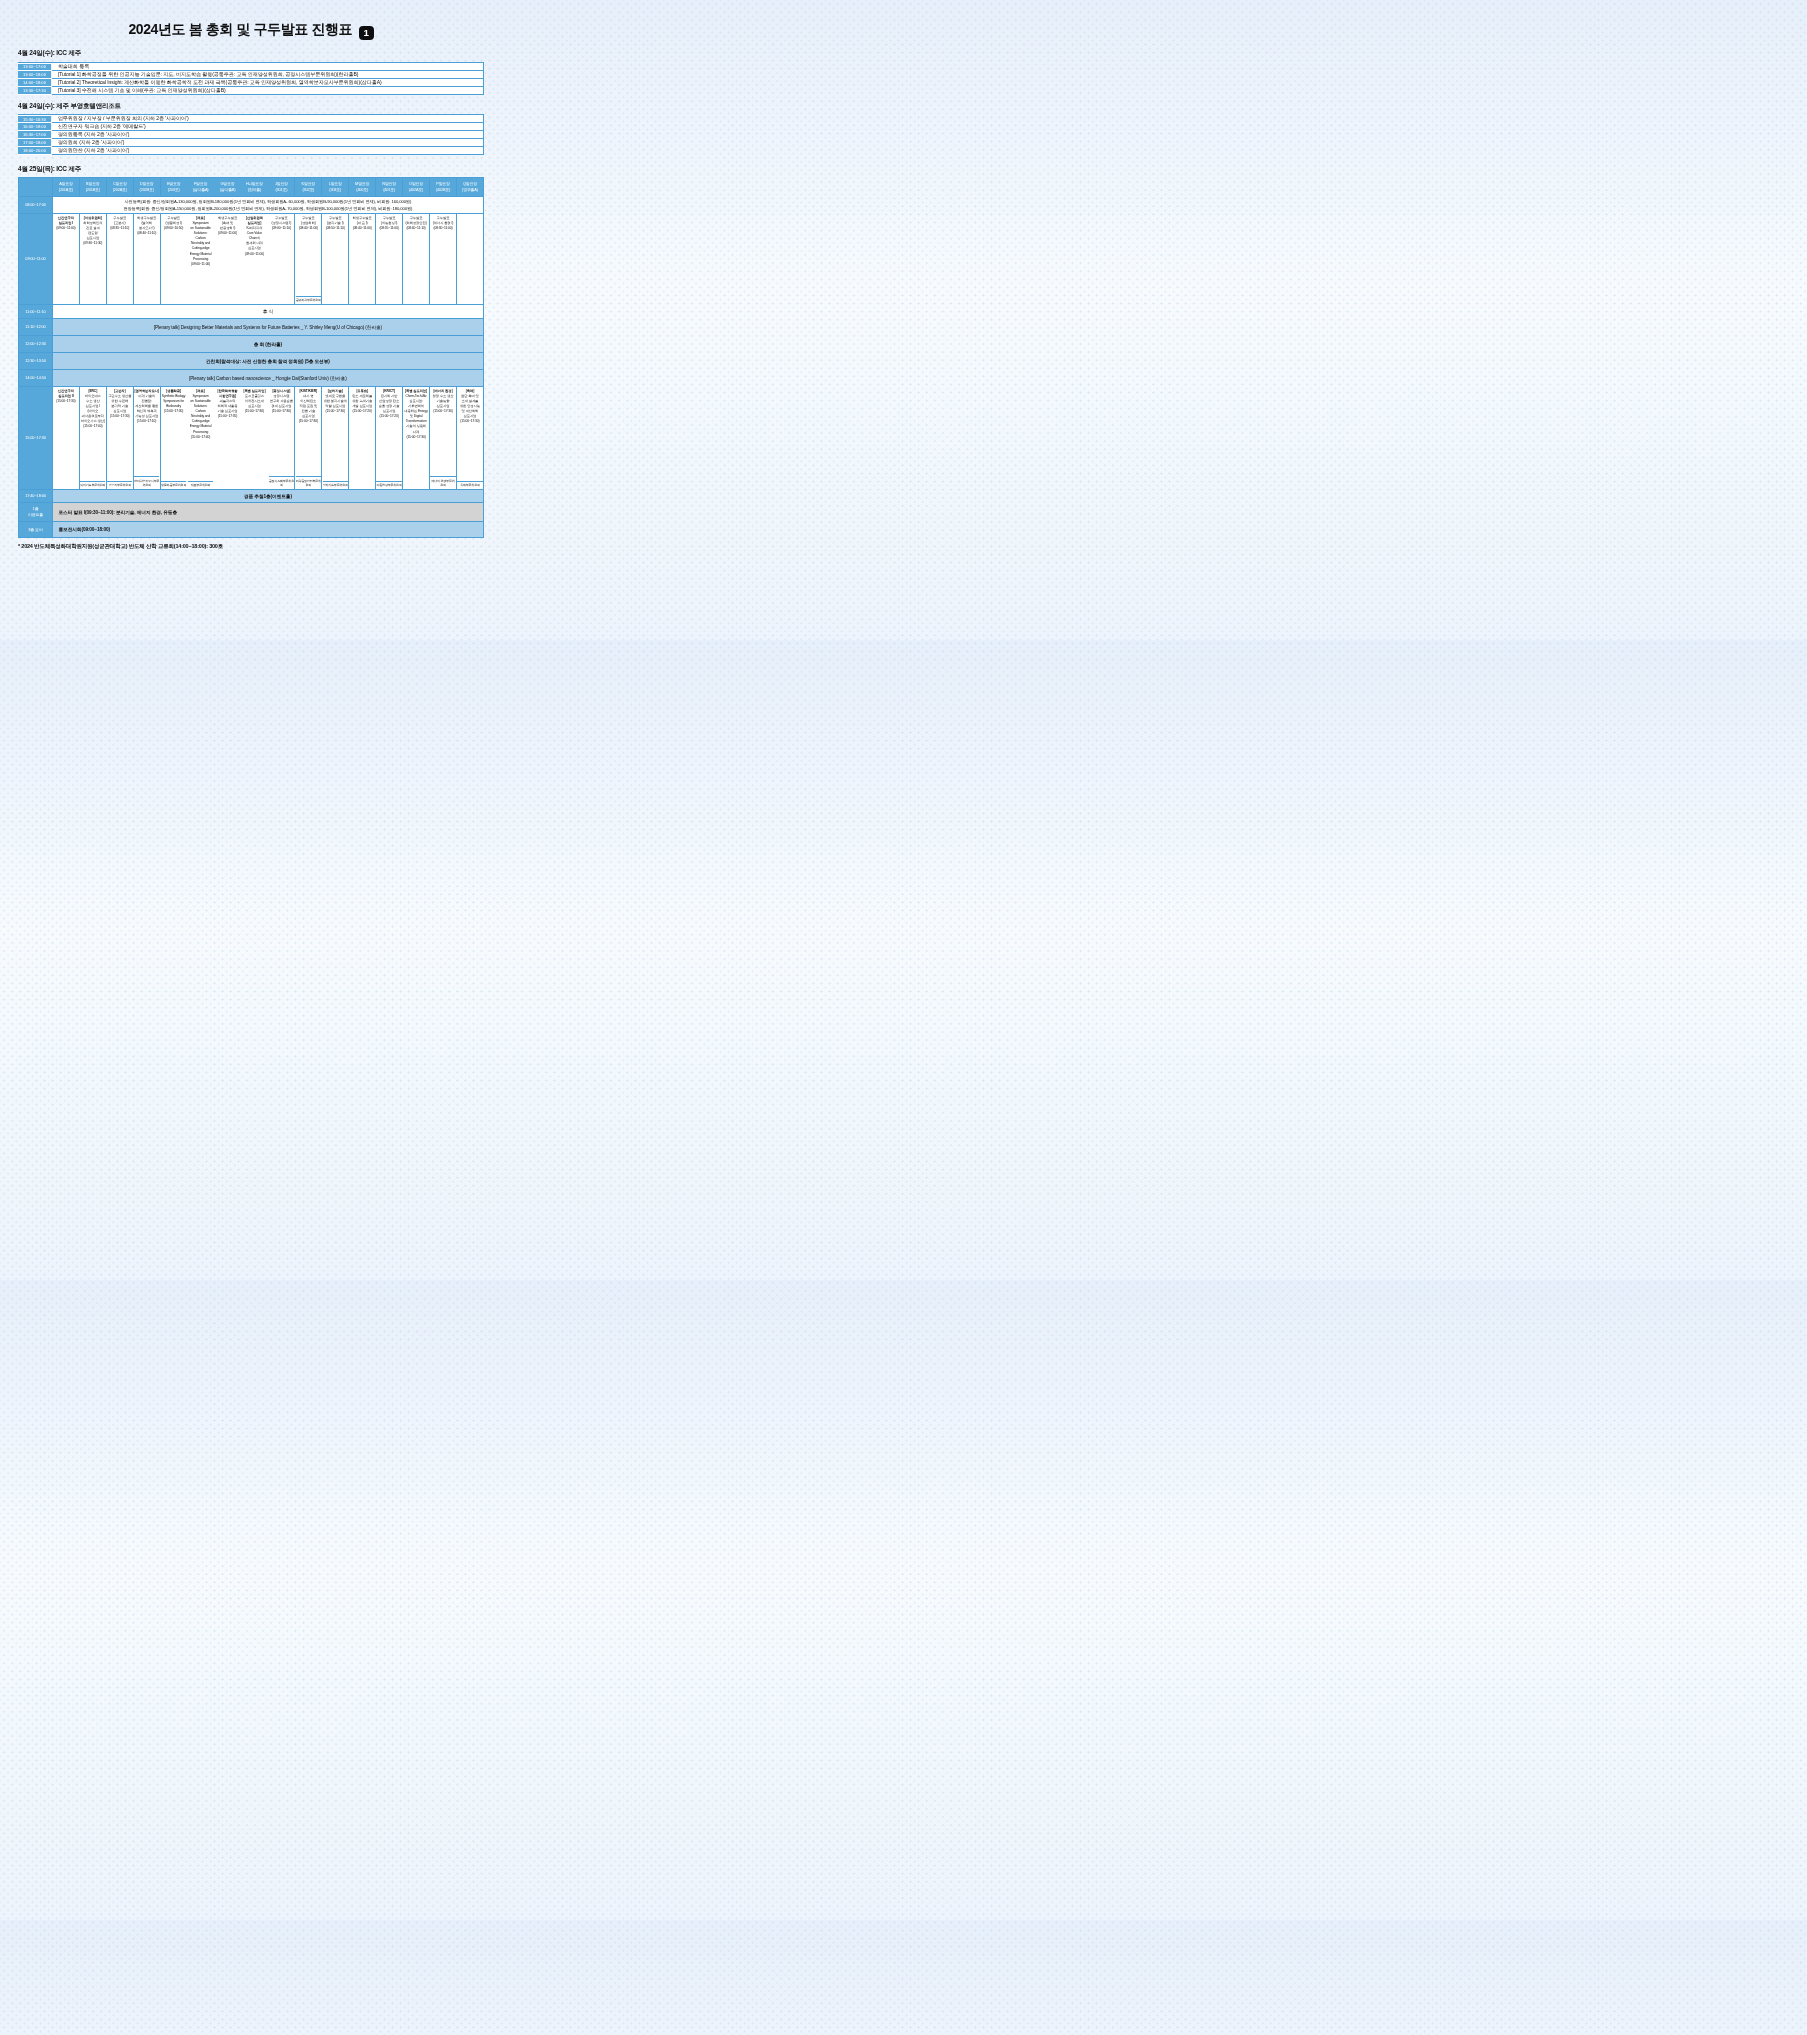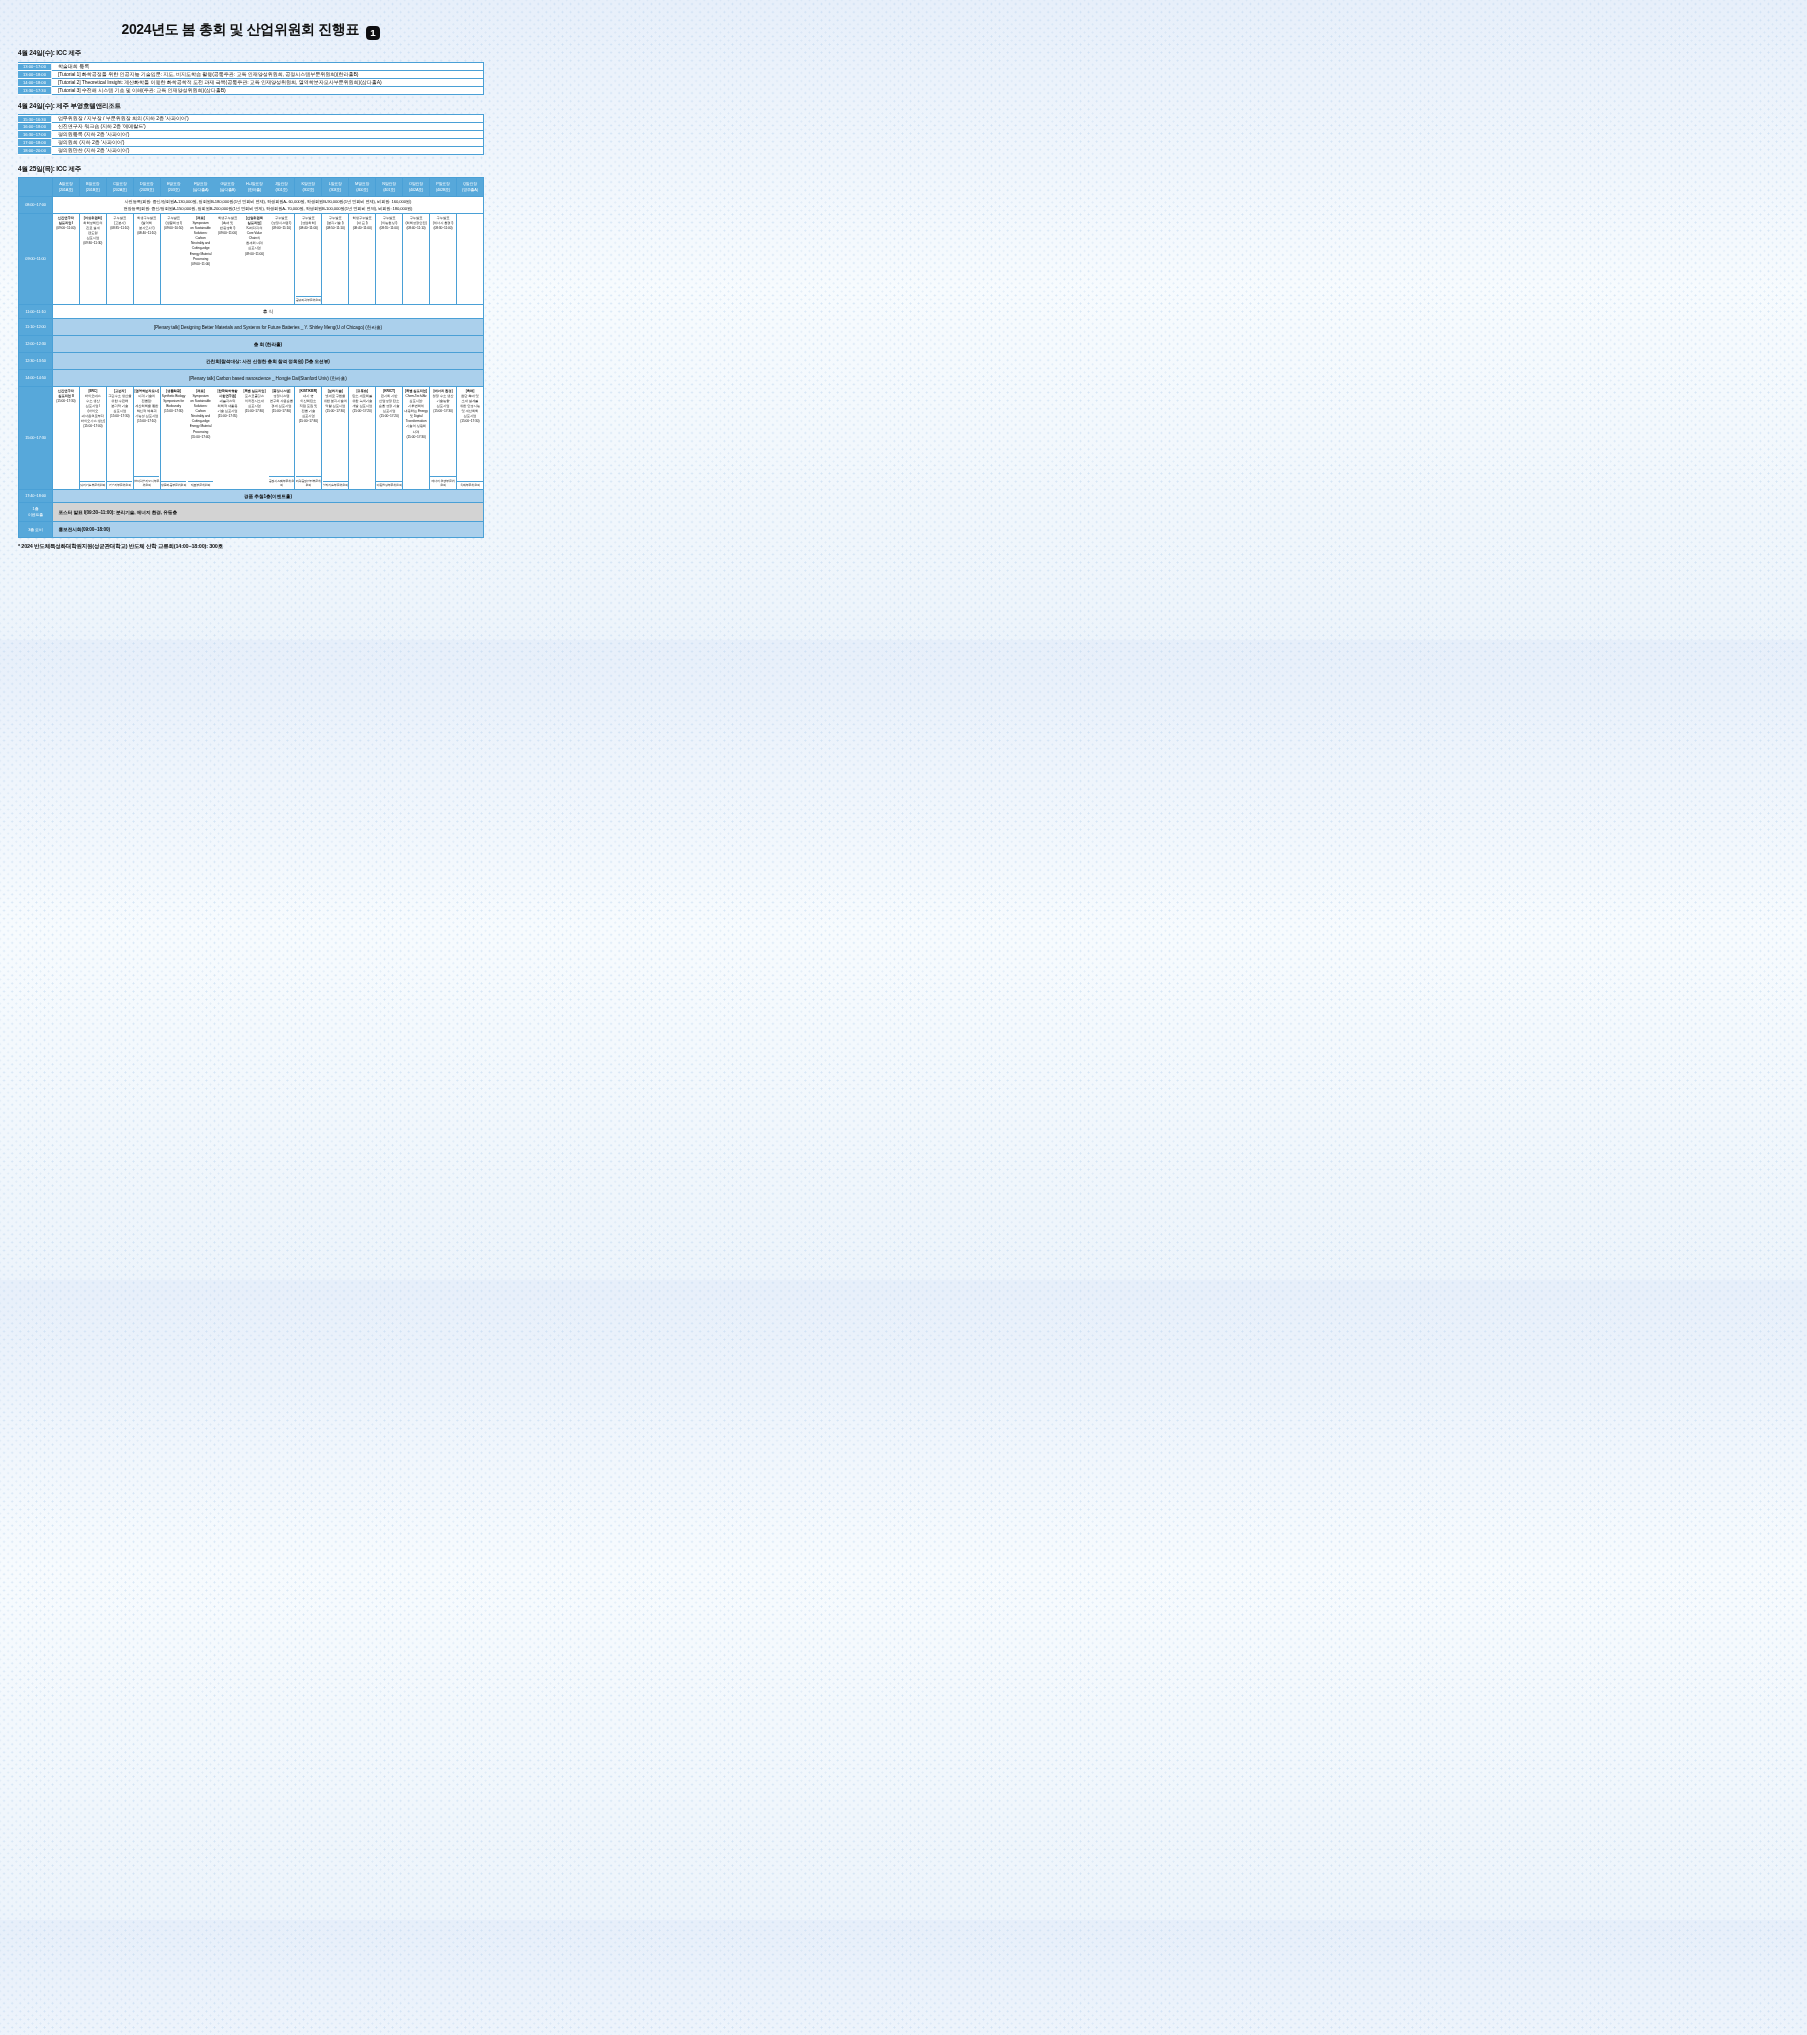--- a/index.html
+++ b/index.html
@@ -66,21 +66,21 @@
 
   .footnote{margin-top:4.9px;font-size:5.5px;font-weight:bold;letter-spacing:-0.2px;}
 </style>
 </head>
 <body>
 
 <div class="page">
   <div class="content">
 
     <div class="title-wrap">
-      <span class="title">2024년도 봄 총회 및 산업위원회 진행표</span>
+      <span class="title">2024년도 봄 총회 및 구두발표 진행표</span>
       <span class="badge">1</span>
     </div>
 
     <div>
       <div class="sec-head">4월 24일(수): ICC 제주</div>
       <div class="mini-table">
           <div class="m-row">
             <div class="m-time">13:00~17:00</div>
             <div class="m-text">학술대회 등록</div>
           </div>

